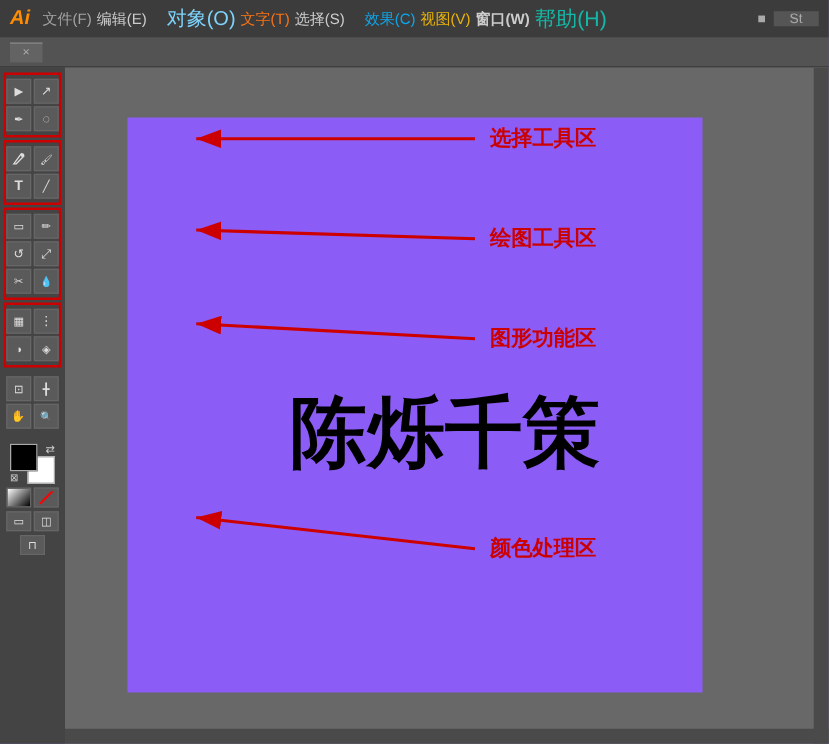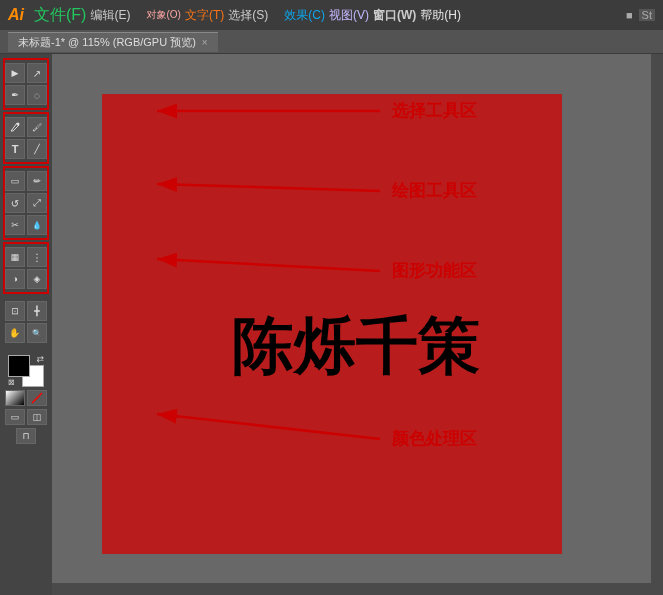--- a/index.html
+++ b/index.html
@@ -203,21 +203,21 @@
       position: relative;
       overflow: hidden;
     }
 
     #document-canvas {
       position: absolute;
       top: 40px;
       left: 50px;
       width: 460px;
       height: 460px;
-      background: #b91c1c;
+      background: #8b5cf6;
     }
 
     
     #canvas-text {
       position: absolute;
       top: 210px;
       left: 130px;
       font-size: 62px;
       font-weight: bold;
       color: #000;
@@ -251,36 +251,35 @@
       height: 12px;
       width: 100%;
       background: #4a4a4a;
     }
   </style>
 </head>
 <body>
 
 <div id="titlebar">
   <span id="ai-logo">Ai</span>
-  <span style="font-size:16px;color:#22c55e;margin-right:4px;">文件(F)</span>
+  <span style="font-size:12px;color:#a3a3a3;margin-right:4px;">文件(F)</span>
   <span style="font-size:12px;color:#ccc;margin-right:16px;">编辑(E)</span>
-  <span style="font-size:10px;color:#fca5a5;margin-right:4px;">对象(O)</span>
+  <span style="font-size:16px;color:#7dd3fc;margin-right:4px;">对象(O)</span>
   <span style="font-size:12px;color:#f97316;margin-right:4px;">文字(T)</span>
   <span style="font-size:12px;color:#ccc;margin-right:16px;">选择(S)</span>
   <span style="font-size:12px;color:#0ea5e9;margin-right:4px;">效果(C)</span>
-  <span style="font-size:12px;color:#c4b5fd;margin-right:4px;">视图(V)</span>
+  <span style="font-size:12px;color:#eab308;margin-right:4px;">视图(V)</span>
   <span style="font-size:12px;color:#ccc;margin-right:4px;font-weight:bold;">窗口(W)</span>
-  <span style="font-size:12px;color:#e5e5e5;margin-right:4px;">帮助(H)</span>
+  <span style="font-size:17px;color:#14b8a6;margin-right:4px;">帮助(H)</span>
   <span style="margin-left:auto;font-size:11px;color:#aaa;margin-right:6px;">■</span>
-  <span style="font-size:11px;color:#aaa;background:#555;padding:0 3px;">St</span>
+  <span style="font-size:11px;color:#aaa;background:#555;padding:0 13px;">St</span>
 </div>
 
 <div id="tabbar">
   <div id="tab">
-    <span>未标题-1* @ 115% (RGB/GPU 预览)</span>
     <span id="tab-close">×</span>
   </div>
 </div>
 
 <div id="main">
 
   <div id="toolbar">
 
     <div class="tool-group highlighted">
       <div class="tool-row">

